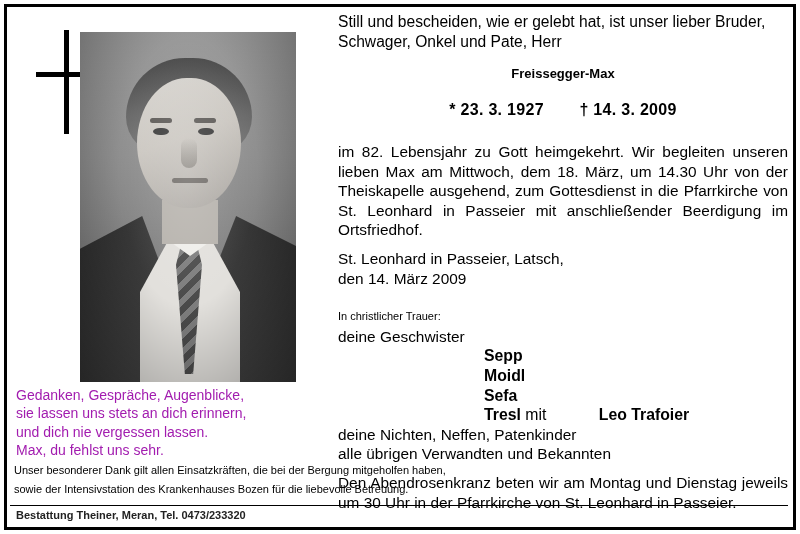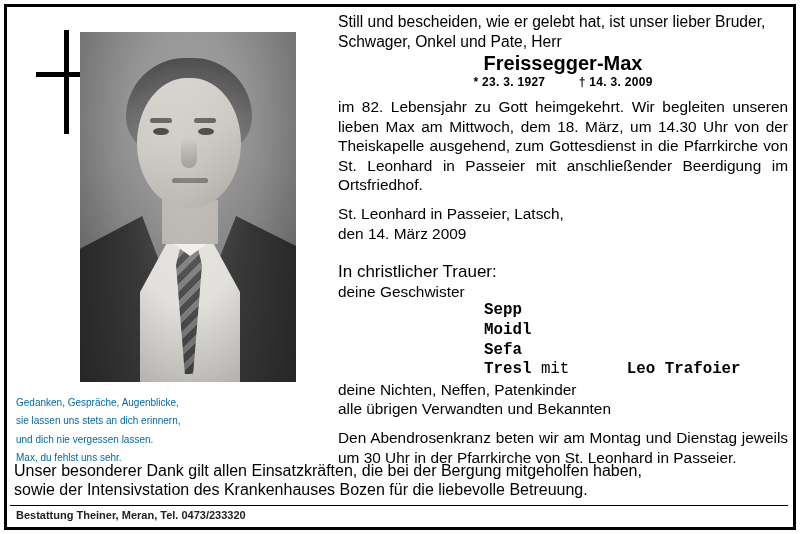--- a/index.html
+++ b/index.html
@@ -198,84 +198,82 @@
     height: 26px;
     background: #efeeea;
     clip-path: polygon(0% 0%, 50% 38%, 100% 0%, 100% 22%, 50% 100%, 0% 22%);
   }
 
   .memorial-verse {
     position: absolute;
     left: 2px;
     top: 374px;
     width: 294px;
-    font-size: 10px;
+    font-size: 14px;
     line-height: 18.4px;
-    color: #0369a1;
-    margin-top: 8px;
+    color: #a21caf;
   }
   .memorial-verse div { white-space: nowrap; }
 
   
   .right-col {
     position: absolute;
     left: 330px;
     top: 4px;
     width: 450px;
   }
   .intro {
     font-size: 15.6px;
     line-height: 20px;
-    margin-bottom: 0;
+    margin-bottom: 14px;
   }
   .name {
     text-align: center;
     font-size: 34px;
     font-weight: bold;
     letter-spacing: 0.5px;
     margin: 6px 0 2px 0;
   }
   .nickname {
     text-align: center;
-    font-size: 20px;
-    font-weight: bold;
-    margin-bottom: 0;
+    font-size: 13px;
+    font-weight: bold;
+    margin-bottom: 20px;
   }
   .dates {
     text-align: center;
-    font-size: 12px;
-    font-weight: bold;
-    margin-bottom: 8px;
+    font-size: 16px;
+    font-weight: bold;
+    margin-bottom: 23px;
     letter-spacing: 0.3px;
   }
   .dates .gap { display: inline-block; width: 26px; }
   .para {
     font-size: 15.4px;
     line-height: 19.6px;
     text-align: justify;
     margin-bottom: 9px;
   }
   .place {
     font-size: 15.4px;
     line-height: 19.6px;
     margin-bottom: 19px;
   }
   .mourn-head {
-    font-size: 17px;
+    font-size: 11px;
     line-height: 19.6px;
   }
   .siblings-line {
     font-size: 15.4px;
     line-height: 19.6px;
   }
   .sib-list {
     margin: 0;
     padding: 0;
     list-style: none;
-    font-family: Liberation Mono, monospace;
   }
   .sib-list li {
     font-size: 15.8px;
     line-height: 19.6px;
     font-weight: bold;
     padding-left: 146px;
   }
   .sib-list li .with {
     font-weight: normal;
     margin-top: 38px;
@@ -289,21 +287,21 @@
     line-height: 19.6px;
     margin-bottom: 9px;
   }
 
   
   .bottom {
     position: absolute;
     left: 6px;
     bottom: 26px;
     width: 770px;
-    font-size: 16px;
+    font-size: 11px;
     line-height: 19.6px;
   }
   .bottom div { white-space: nowrap; }
   .footer {
     position: absolute;
     left: 8px;
     bottom: 5px;
     font-size: 11px;
     color: #222;
     font-weight: bold;

